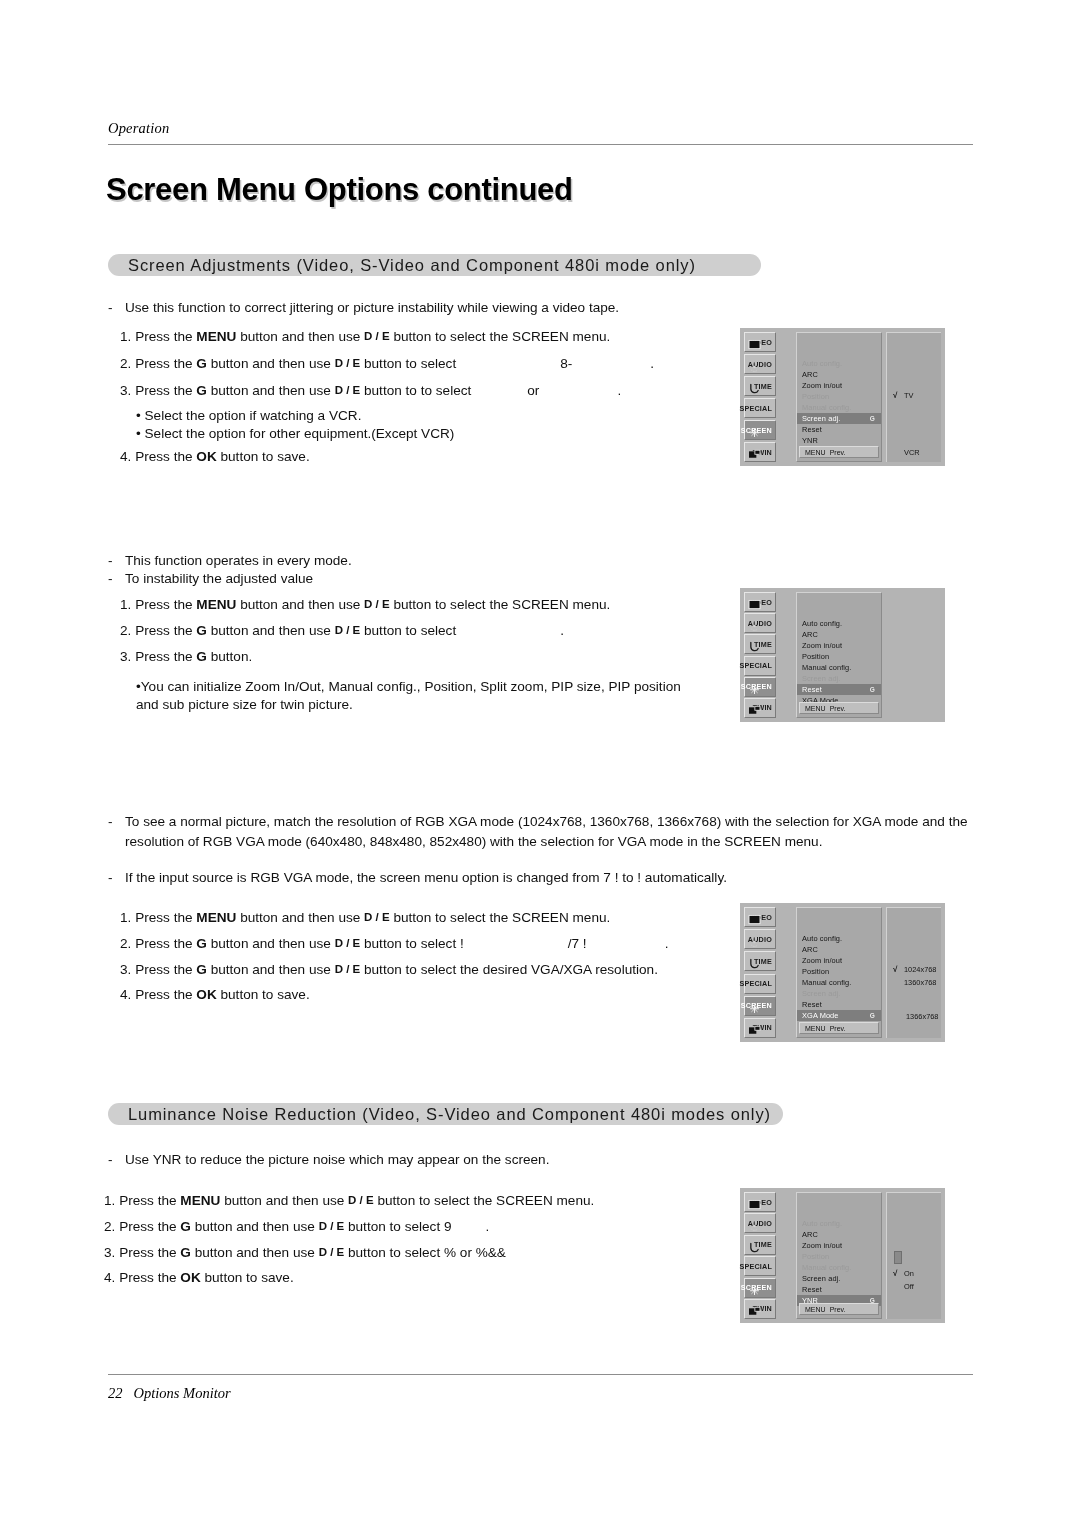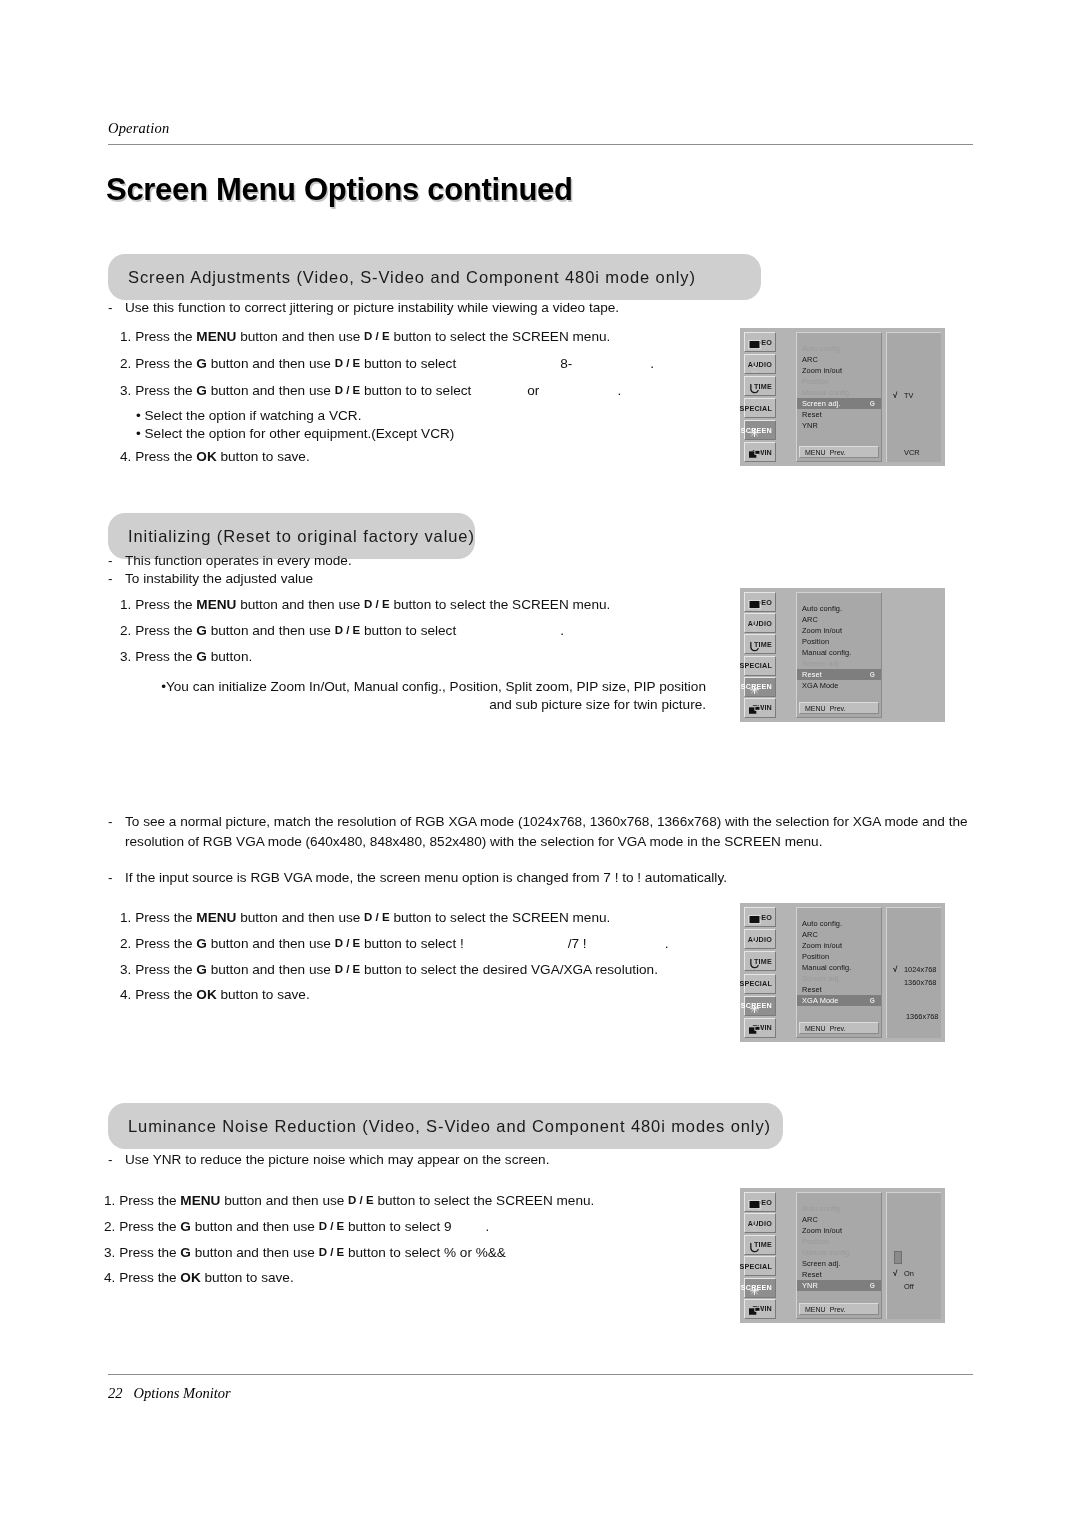--- a/index.html
+++ b/index.html
@@ -50,21 +50,21 @@
     letter-spacing: -0.3px;
     text-shadow: 1.5px 1.5px 0 rgba(150,150,150,0.55);
     white-space: nowrap;
   }
 
   
   .pill {
     position: absolute;
     background: #cfcfcf;
     border-radius: 17px;
-    height: 46px;
+    height: 22px;
     display: flex;
     align-items: center;
     padding: 0 20px;
     font-size: 16.5px;
     letter-spacing: 0.9px;
     color: #1a1a1a;
     white-space: nowrap;
     box-sizing: border-box;
   }
 
@@ -161,21 +161,21 @@
     top: 4px;
     left: 56px;
     width: 86px;
     bottom: 4px;
     background: #a8a8a8;
     border-top: 1px solid #d2d2d2;
     border-left: 1px solid #d2d2d2;
     border-right: 1px solid #8a8a8a;
     border-bottom: 1px solid #8a8a8a;
     box-sizing: border-box;
-    padding-top: 0;
+    padding-top: 15px;
   }
   .osd-item {
     height: 11px;
     display: flex;
     align-items: center;
     font-size: 7.4px;
     padding-left: 5px;
     color: #141414;
     letter-spacing: 0.1px;
     white-space: nowrap;
@@ -392,21 +392,20 @@
           <span class="chk">√</span>
           <span>TV</span>
         </div>
         <div class="osd-opt" style="left: 6px; top: 71px; margin-top: 44px;">
           <span class="chk"></span>
           <span>VCR</span>
         </div>
       </div>
     </div>
 
-  <div class="pill" style="left:108px; top:513px; width:367px;">Initializing (Reset to original factory value)</div>
 
   <div class="hang" style="left:108px; top:551px; width:600px;">
     <span class="marker">-</span>
     <span class="bodytext">This function operates in every mode.</span>
   </div>
   <div class="hang" style="left:108px; top:569px; width:600px;">
     <span class="marker">-</span>
     <span class="bodytext">To instability the adjusted value</span>
   </div>
 
@@ -416,21 +415,21 @@
   </div>
   <div class="txt" style="left:120px; top:622px;">
     <span>2.</span>
     <span>Press the </span><span class="b">G</span><span> button and then use </span><span class="key">D / E</span><span> button to select</span><span class="gap-xl"></span><span>.</span>
   </div>
   <div class="txt" style="left:120px; top:648px;">
     <span>3.</span>
     <span>Press the </span><span class="b">G</span><span> button.</span>
   </div>
 
-  <div class="txt wrapz" style="left:136px; top:678px; width:570px;text-align:right;">
+  <div class="txt wrapz" style="left:136px; top:678px; width:570px;">
     <span>•</span><span>You can initialize Zoom In/Out, Manual config., Position, Split zoom, PIP size, PIP position and sub picture size for twin picture.</span>
   </div>
 
   <div class="osd" id="osd-1" style="left:740px; top:588px; width:205px; height:134px;">
       <div class="osd-sidebar">
         <div class="osd-tab">
           <span class="tab-icon"><svg viewBox="0 0 14 12" width="13" height="11">
               <rect x="1" y="1" width="12" height="9" fill="#111" stroke="#f0f0f0" stroke-width="1"></rect>
             </svg></span>
           <span class="tab-label">VIDEO</span>

